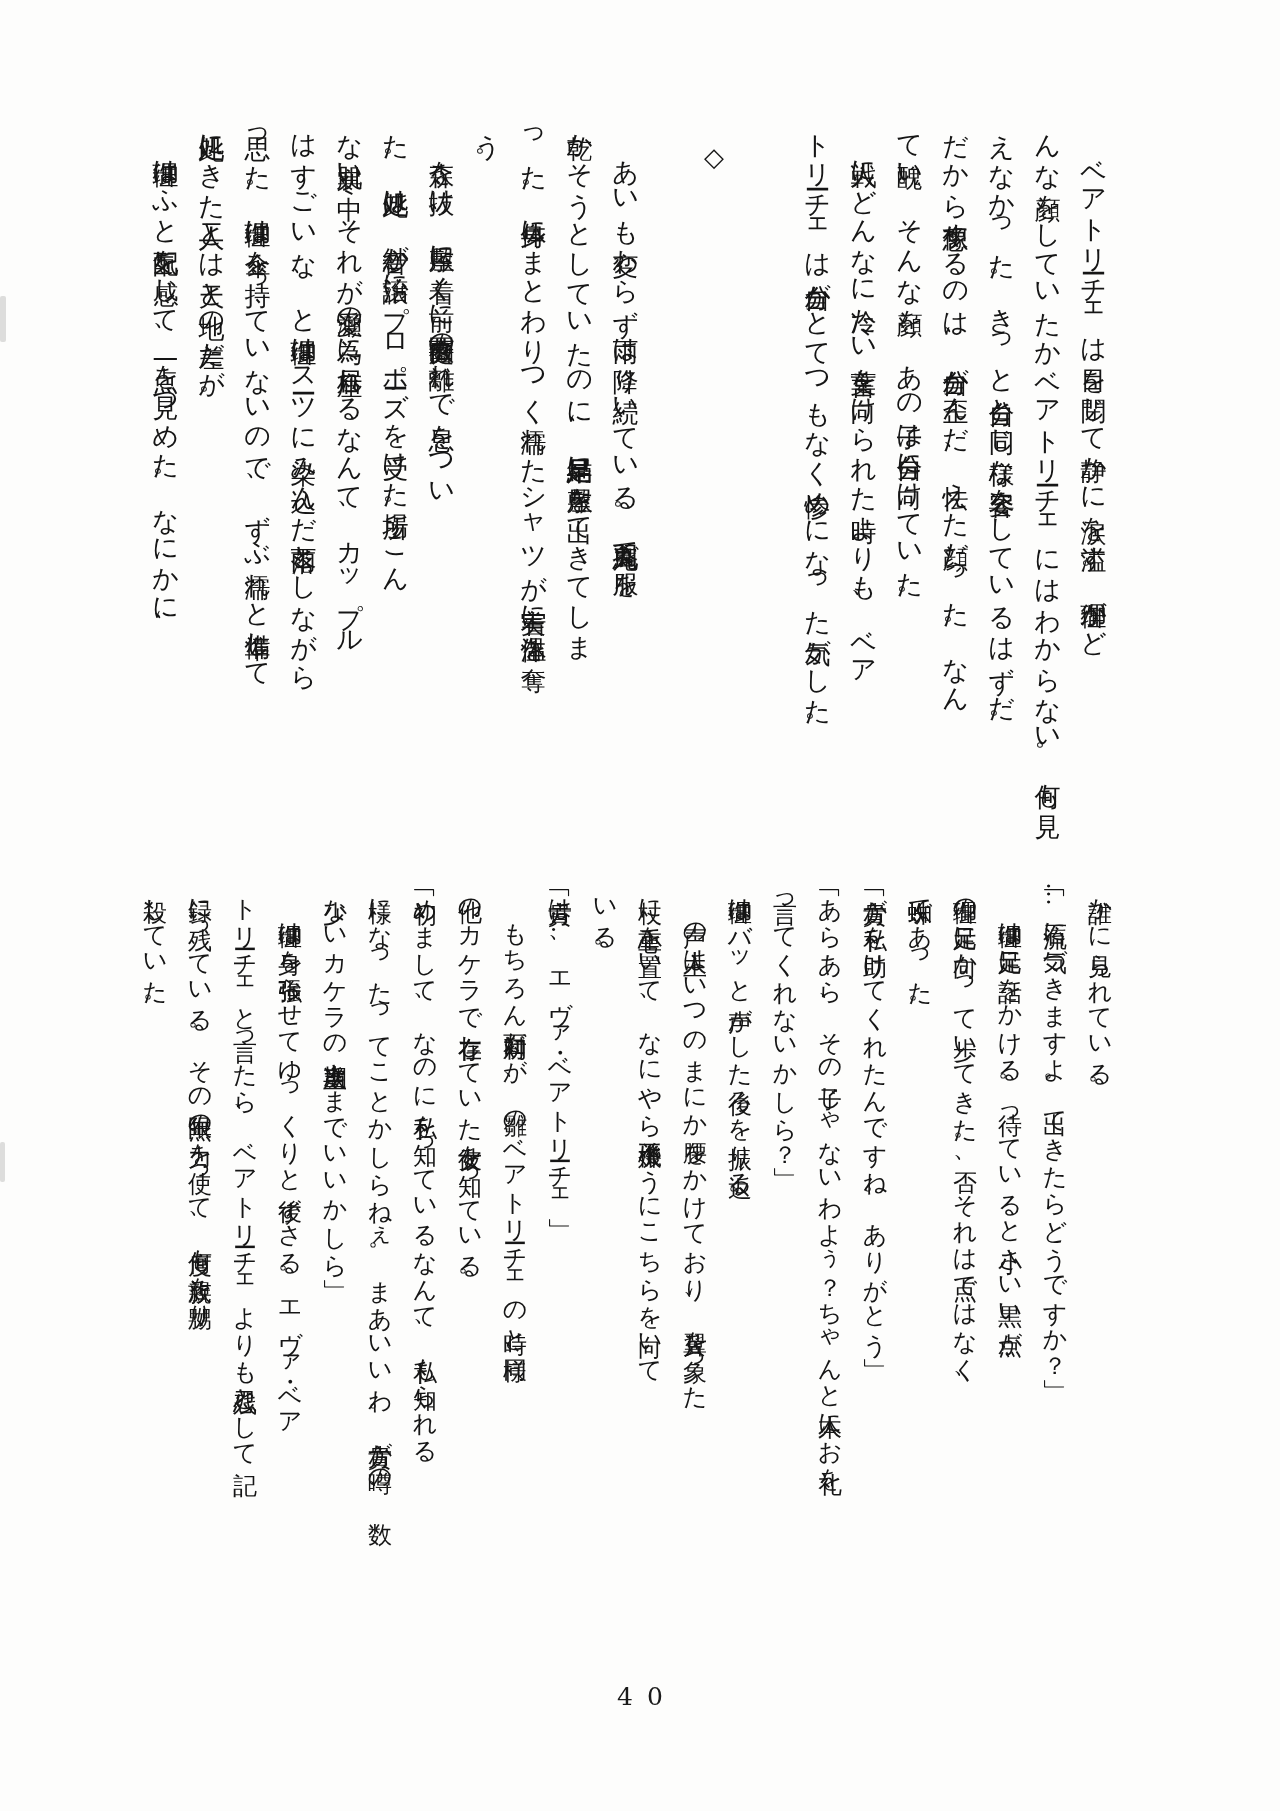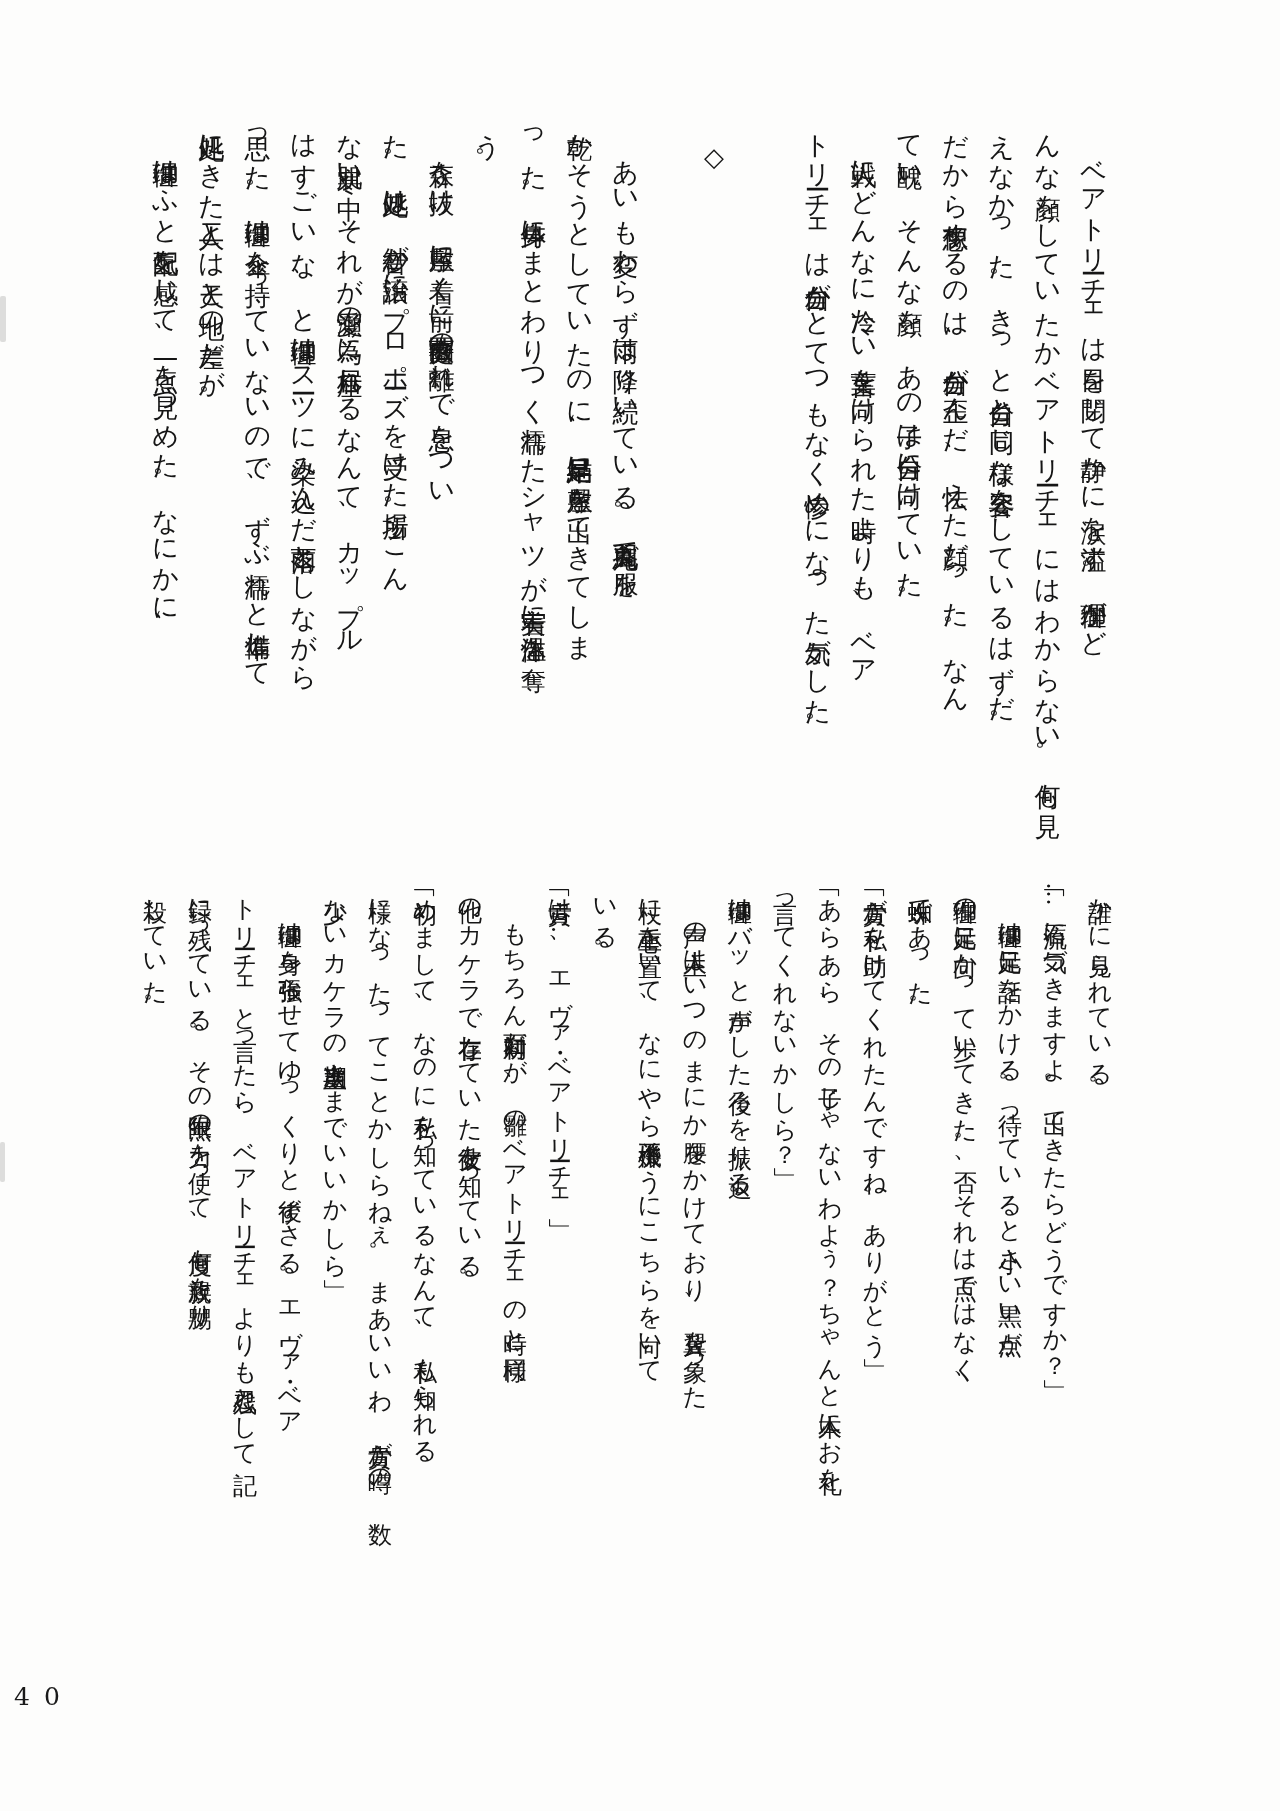--- a/index.html
+++ b/index.html
@@ -52,21 +52,21 @@
     font-size: 24px;
   }
   .block-bottom .col {
     line-height: 45px;
   }
   .page-number {
     position: absolute;
     top: 1682px;
     left: 0;
     width: 100%;
-    text-align: left;
+    text-align: center;
     font-size: 25px;
     letter-spacing: 14px;
     text-indent: 14px;
     color: #1a1a1a;
   }
   .artifact {
     position: absolute;
     background: #c3c3c1;
     opacity: 0.55;
     border-radius: 2px;

